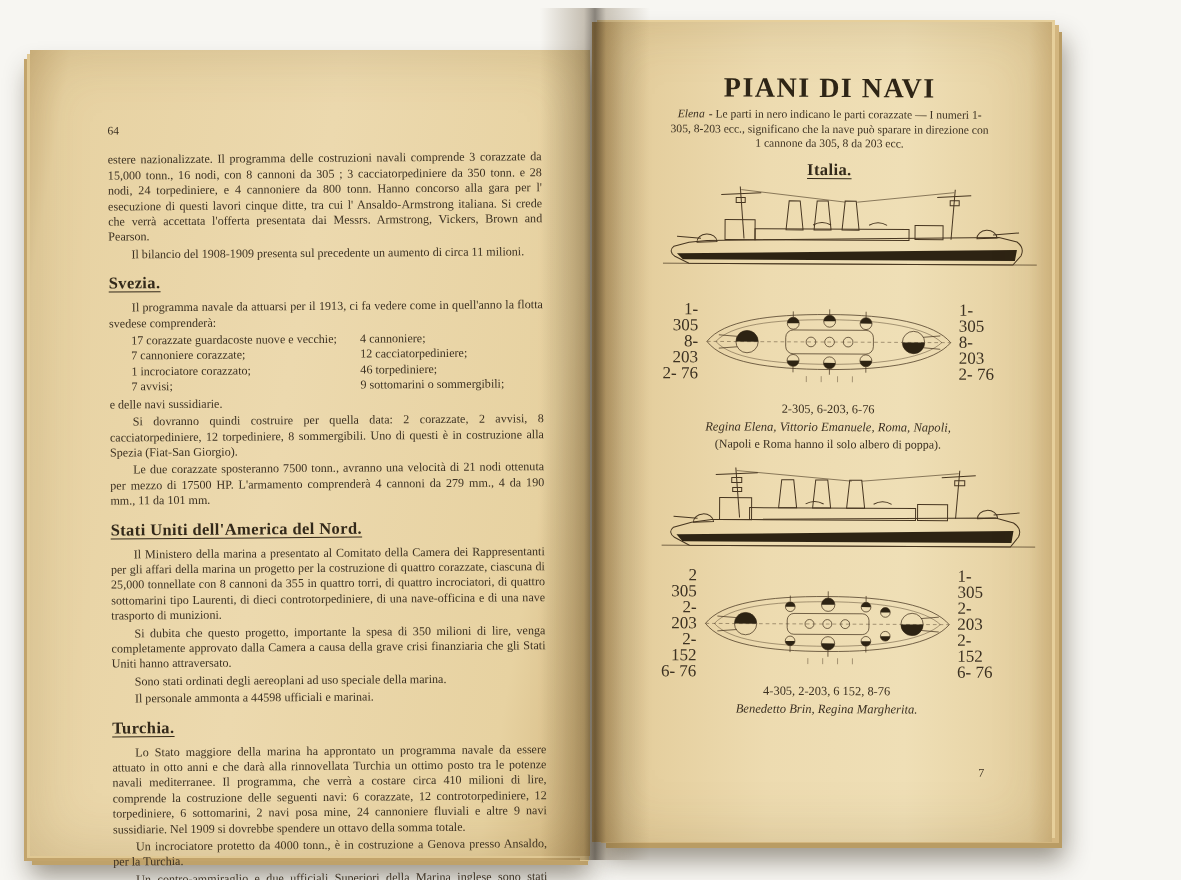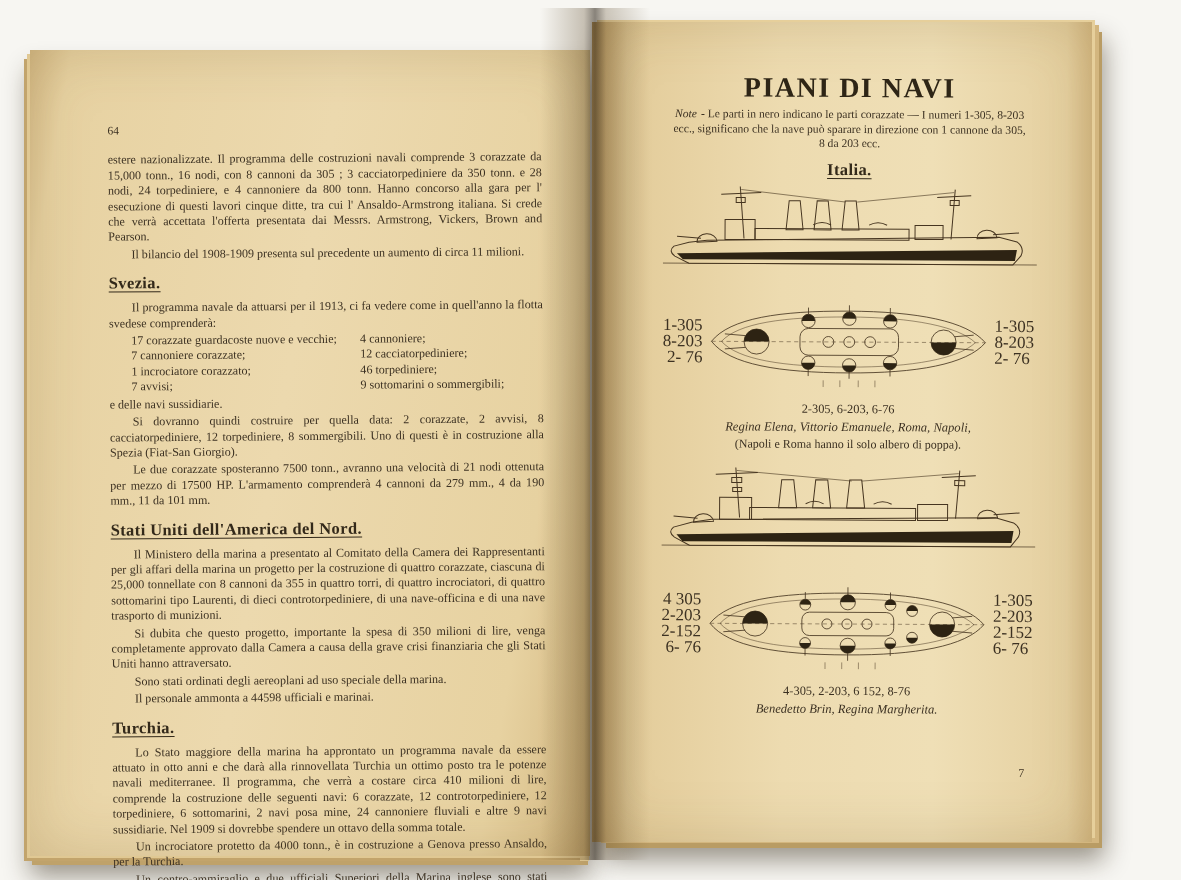--- a/index.html
+++ b/index.html
@@ -9,21 +9,21 @@
     font-family:"Liberation Serif","DejaVu Serif",serif;
   }
   .book{position:absolute;left:30px;top:8px;width:1126px;height:852px;}
   .page{position:absolute;}
   .page-left{
     left:0;top:42px;width:560px;height:806px;
     background:linear-gradient(100deg,#d7bd8a 0%,#e7d2a2 6%,#ecd9ae 45%,#e7d2a1 84%,#d2b67f 100%);
     box-shadow:-4px 3px 0 -1px #e0c893,-8px 7px 0 -2px #c2a46c,0 6px 0 -1px #dcc48f,0 11px 0 -2px #bfa26a,0 20px 24px rgba(40,28,8,.45);
   }
   .page-right{
-    left:562px;top:14px;width:500px;height:820px;
+    left:562px;top:14px;width:460px;height:820px;
     background:linear-gradient(to right,#caaa72 0%,#e3cc9a 7%,#eddbb0 38%,#efdfb6 68%,#e5d0a0 95%,#d8bd88 100%);
     box-shadow:4px -3px 0 -1px #e6cf9b,8px 2px 0 -1px #d3b67f,12px 8px 0 -2px #b99c64,12px 18px 24px rgba(40,28,8,.45);
   }
   .page::after{
     content:"";position:absolute;inset:0;pointer-events:none;
     box-shadow:inset 0 0 60px rgba(120,85,30,.22);
   }
   .gutter{
     position:absolute;left:510px;top:0;width:110px;height:852px;pointer-events:none;z-index:5;
     background:linear-gradient(to right,rgba(74,52,18,0) 0%,rgba(74,52,18,.28) 40%,rgba(26,16,3,.5) 50%,rgba(74,52,18,.25) 60%,rgba(74,52,18,0) 100%);
@@ -122,21 +122,21 @@
       <p>Un incrociatore protetto da 4000 tonn., è in costruzione a Genova presso Ansaldo, per la Turchia.</p>
       <p>Un contro-ammiraglio e due ufficiali Superiori della Marina inglese sono stati chiamati a Costantinopoli per riorganizzare la marina turca.</p>
     </div>
   </div>
 
   <div class="page page-right">
     <div class="content-right">
 
       <h1 class="plate-title">PIANI DI NAVI</h1>
 
-      <p class="plate-note"><span class="note-label">Note</span><span>- Le parti in nero indicano le parti corazzate — I numeri 1-305, 8-203 ecc., significano che la nave può sparare in direzione con 1 cannone da 305, 8 da 203 ecc.</span></p>
+      <p class="plate-note"><span class="note-label">Elena</span><span>- Le parti in nero indicano le parti corazzate — I numeri 1-305, 8-203 ecc., significano che la nave può sparare in direzione con 1 cannone da 305, 8 da 203 ecc.</span></p>
 
       <h3 class="country-heading">Italia.</h3>
 
       <div class="diagram-group">
 
         <svg class="side-svg" viewBox="0 0 374 100">
           <g class="ink">
             <line x1="0" y1="80" x2="374" y2="80" stroke-width="0.7"></line>
             <path d="M26,80 L12,73 Q5,68 11,63 L26,59 L44,57 L336,52.5 L354,57 Q362,63 358,71 L350,80 Z"></path>
             <path class="armor" d="M14,70 L354,65 L352,76 L20,76 Z"></path>
@@ -258,21 +258,21 @@
             <line x1="36" y1="53" x2="12" y2="51"></line>
             <path d="M316,52 a10,8 0 0 1 20,-1 Z"></path>
             <line x1="332" y1="48" x2="358" y2="46"></line>
             <path d="M144,38 q9,-5 18,0"></path>
             <path d="M212,38 q9,-5 18,0"></path>
           </g>
         </svg>
 
         <div class="plan-row">
           <div class="label-stack left">
-            <div>4 305</div>
+            <div>2 305</div>
             <div>2-203</div>
             <div>2-152</div>
             <div>6- 76</div>
           </div>
 
           <svg class="plan-svg" viewBox="0 0 340 116">
             <g class="ink">
               <path d="M6,58 C28,30 88,21 170,21 C252,21 312,32 334,58 C312,84 252,95 170,95 C88,95 28,86 6,58 Z"></path>
               <path class="ink-thin" d="M18,58 C38,36 92,28 170,28 C248,28 302,39 322,58 C302,77 248,88 170,88 C92,88 38,80 18,58 Z"></path>
               <line class="ink-thin" x1="6" y1="58" x2="334" y2="58" stroke-dasharray="5 4"></line>

